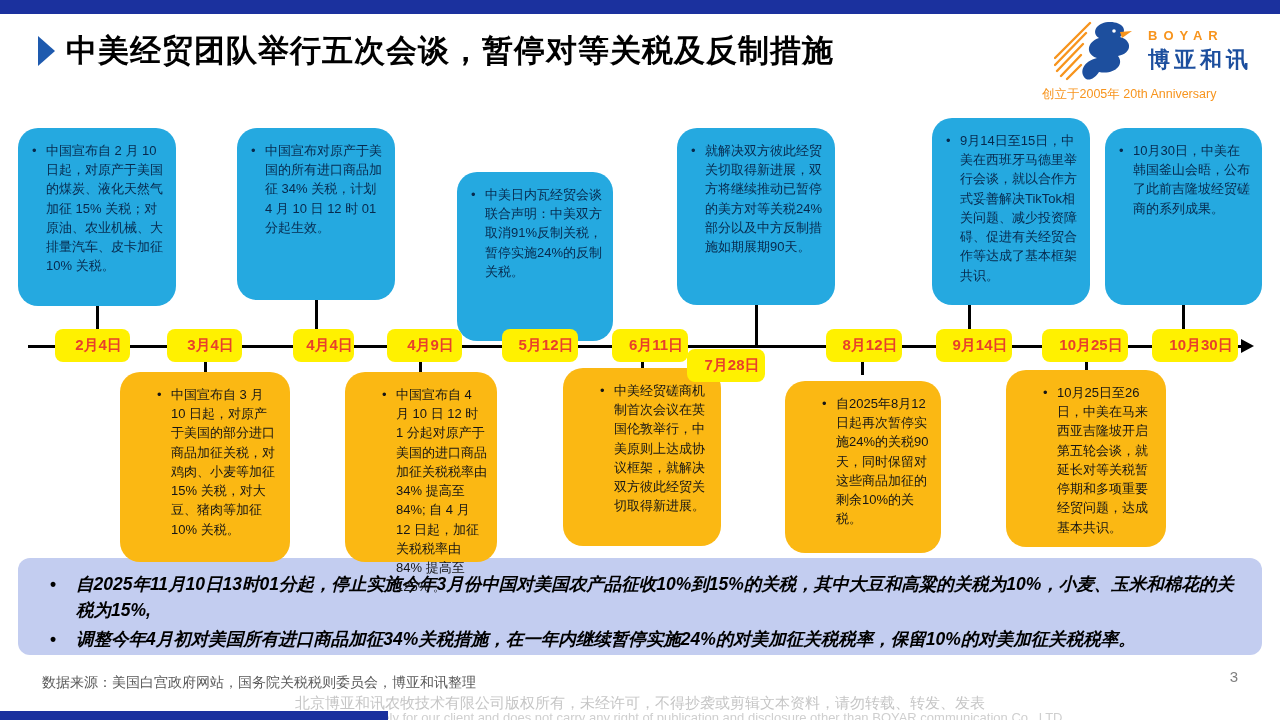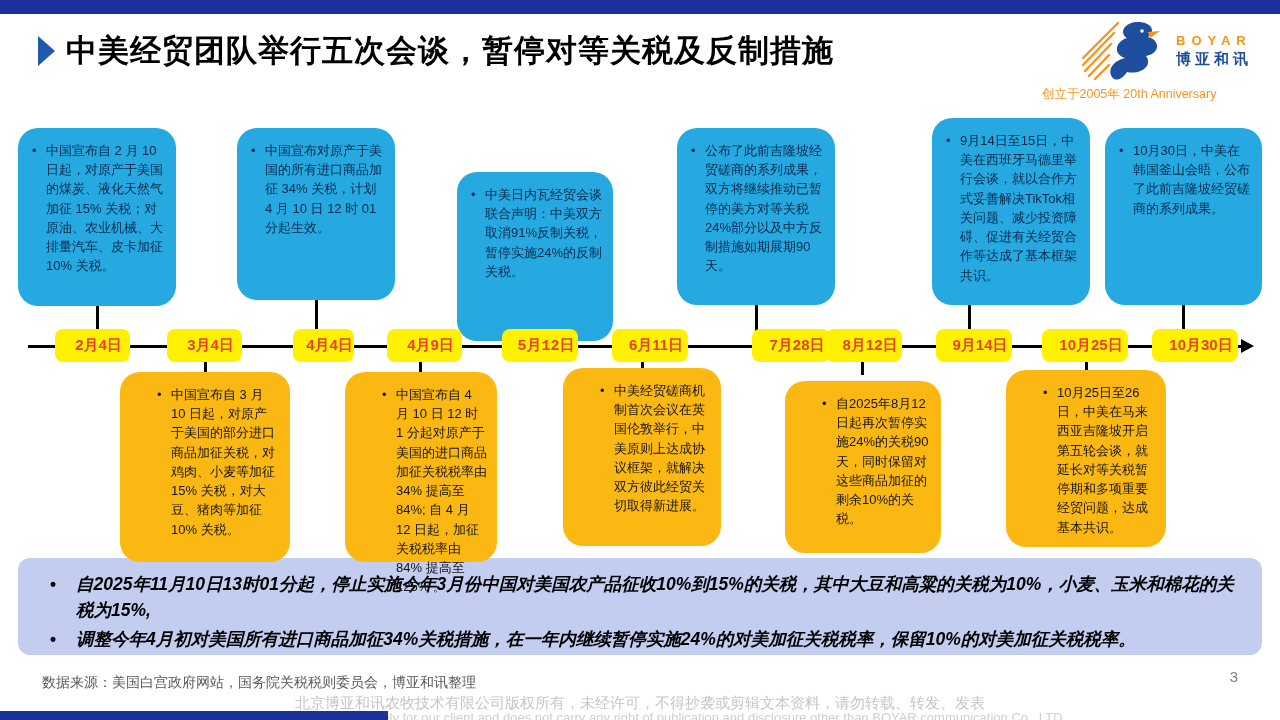--- a/index.html
+++ b/index.html
@@ -14,21 +14,21 @@
   .title-marker { position:absolute; left:38px; top:36px; width:17px; height:30px;
                   background:#1E5AAE; clip-path:polygon(0 0,100% 50%,0 100%); }
   .page-title { position:absolute; left:66px; top:30px; font-size:31px; font-weight:bold;
                 color:#000; letter-spacing:1px; white-space:nowrap; }
 
   
   .logo { position:absolute; right:28px; top:20px; width:210px; }
   .logo-row { display:flex; align-items:center; justify-content:flex-end; gap:6px; }
   .logo-texts { display:flex; flex-direction:column; align-items:flex-start; }
   .logo-en { color:#F7941D; font-weight:bold; font-size:13px; letter-spacing:6px; }
-  .logo-cn { color:#1D4F9E; font-weight:bold; font-size:15px; letter-spacing:4px; margin-top:2px; }
+  .logo-cn { color:#1D4F9E; font-weight:bold; font-size:22px; letter-spacing:4px; margin-top:2px; }
   .logo-tagline { color:#F7941D; font-size:12.5px; margin-top:4px; text-align:left; white-space:nowrap; }
 
   
   .tl-line { position:absolute; left:28px; top:345px; width:1215px; height:3px; background:#000; }
   .tl-arrow { position:absolute; left:1241px; top:339px; width:0; height:0;
               border-left:13px solid #000; border-top:7px solid transparent; border-bottom:7px solid transparent; }
 
   .connector { position:absolute; width:2.5px; background:#000; z-index:1; }
 
   
@@ -112,21 +112,21 @@
   <div class="card blue" style="left:18px;top:128px;width:158px;height:178px;">
     <span class="card-text">中国宣布自 2 月 10 日起，对原产于美国的煤炭、液化天然气加征 15% 关税；对原油、农业机械、大排量汽车、皮卡加征 10% 关税。</span>
   </div>
   <div class="card blue" style="left:237px;top:128px;width:158px;height:172px;">
     <span class="card-text">中国宣布对原产于美国的所有进口商品加征 34% 关税，计划 4 月 10 日 12 时 01 分起生效。</span>
   </div>
   <div class="card blue" style="left:457px;top:131px;width:156px;height:169px;margin-top:41px;">
     <span class="card-text">中美日内瓦经贸会谈联合声明：中美双方取消91%反制关税，暂停实施24%的反制关税。</span>
   </div>
   <div class="card blue" style="left:677px;top:128px;width:158px;height:177px;">
-    <span class="card-text">公布了此前吉隆坡经贸磋商的系列成果，双方将继续推动已暂停的美方对等关税24%部分以及中方反制措施如期展期90天。</span>
+    <span class="card-text">就解决双方彼此经贸关切取得新进展，双方将继续推动已暂停的美方对等关税24%部分以及中方反制措施如期展期90天。</span>
   </div>
   <div class="card blue" style="left:890px;top:118px;width:158px;height:187px;margin-left:42px;">
     <span class="card-text">9月14日至15日，中美在西班牙马德里举行会谈，就以合作方式妥善解决TikTok相关问题、减少投资障碍、促进有关经贸合作等达成了基本框架共识。</span>
   </div>
   <div class="card blue" style="left:1105px;top:128px;width:157px;height:177px;">
     <span class="card-text">10月30日，中美在韩国釜山会晤，公布了此前吉隆坡经贸磋商的系列成果。</span>
   </div>
 
   <div class="card yellow" style="left:120px;top:372px;width:170px;height:190px;">
     <span class="card-text">中国宣布自 3 月 10 日起，对原产于美国的部分进口商品加征关税，对鸡肉、小麦等加征 15% 关税，对大豆、猪肉等加征 10% 关税。</span>
@@ -141,23 +141,23 @@
     <span class="card-text">自2025年8月12日起再次暂停实施24%的关税90天，同时保留对这些商品加征的剩余10%的关税。</span>
   </div>
   <div class="card yellow" style="left:1006px;top:370px;width:160px;height:177px;">
     <span class="card-text">10月25日至26日，中美在马来西亚吉隆坡开启第五轮会谈，就延长对等关税暂停期和多项重要经贸问题，达成基本共识。</span>
   </div>
 
   <div class="pill" style="left:55px;width:75px;">2月4日</div>
   <div class="pill" style="left:167px;width:75px;">3月4日</div>
   <div class="pill" style="left:293px;width:61px;">4月4日</div>
   <div class="pill" style="left:387px;width:75px;">4月9日</div>
-  <div class="pill" style="left:502px;width:76px;font-family:Liberation Mono, monospace;">5月12日</div>
+  <div class="pill" style="left:502px;width:76px;">5月12日</div>
   <div class="pill" style="left:612px;width:76px;">6月11日</div>
-  <div class="pill" style="left:752px;width:78px;">7月28日</div>
+  <div class="pill" style="left:687px;width:78px;margin-top:20px;">7月28日</div>
   <div class="pill" style="left:826px;width:76px;">8月12日</div>
   <div class="pill" style="left:936px;width:76px;">9月14日</div>
   <div class="pill" style="left:1042px;width:86px;">10月25日</div>
   <div class="pill" style="left:1152px;width:86px;">10月30日</div>
 
   <div class="summary">
     <span class="sum-text">自2025年11月10日13时01分起，停止实施今年3月份中国对美国农产品征收10%到15%的关税，其中大豆和高粱的关税为10%，小麦、玉米和棉花的关税为15%,</span>
     <span class="sum-text">调整今年4月初对美国所有进口商品加征34%关税措施，在一年内继续暂停实施24%的对美加征关税税率，保留10%的对美加征关税税率。</span>
   </div>
 

